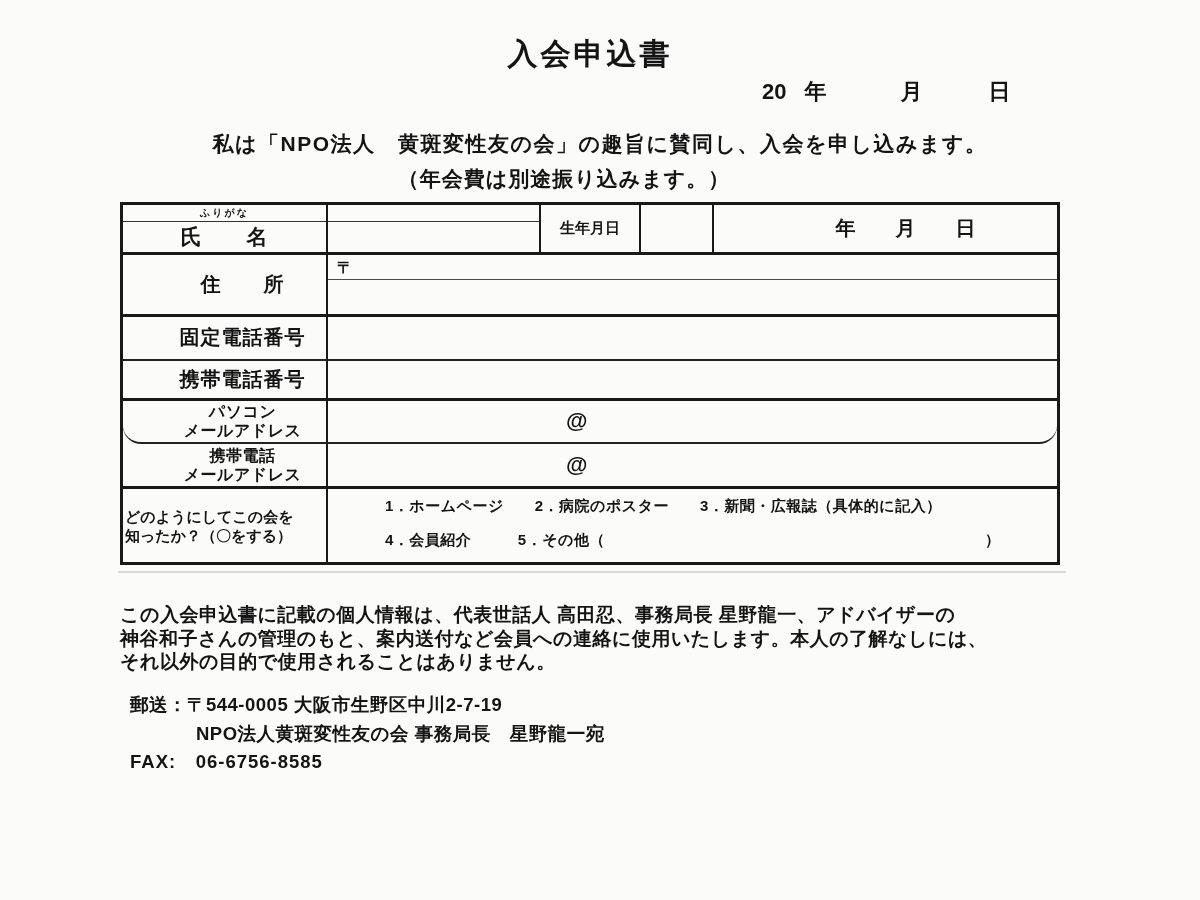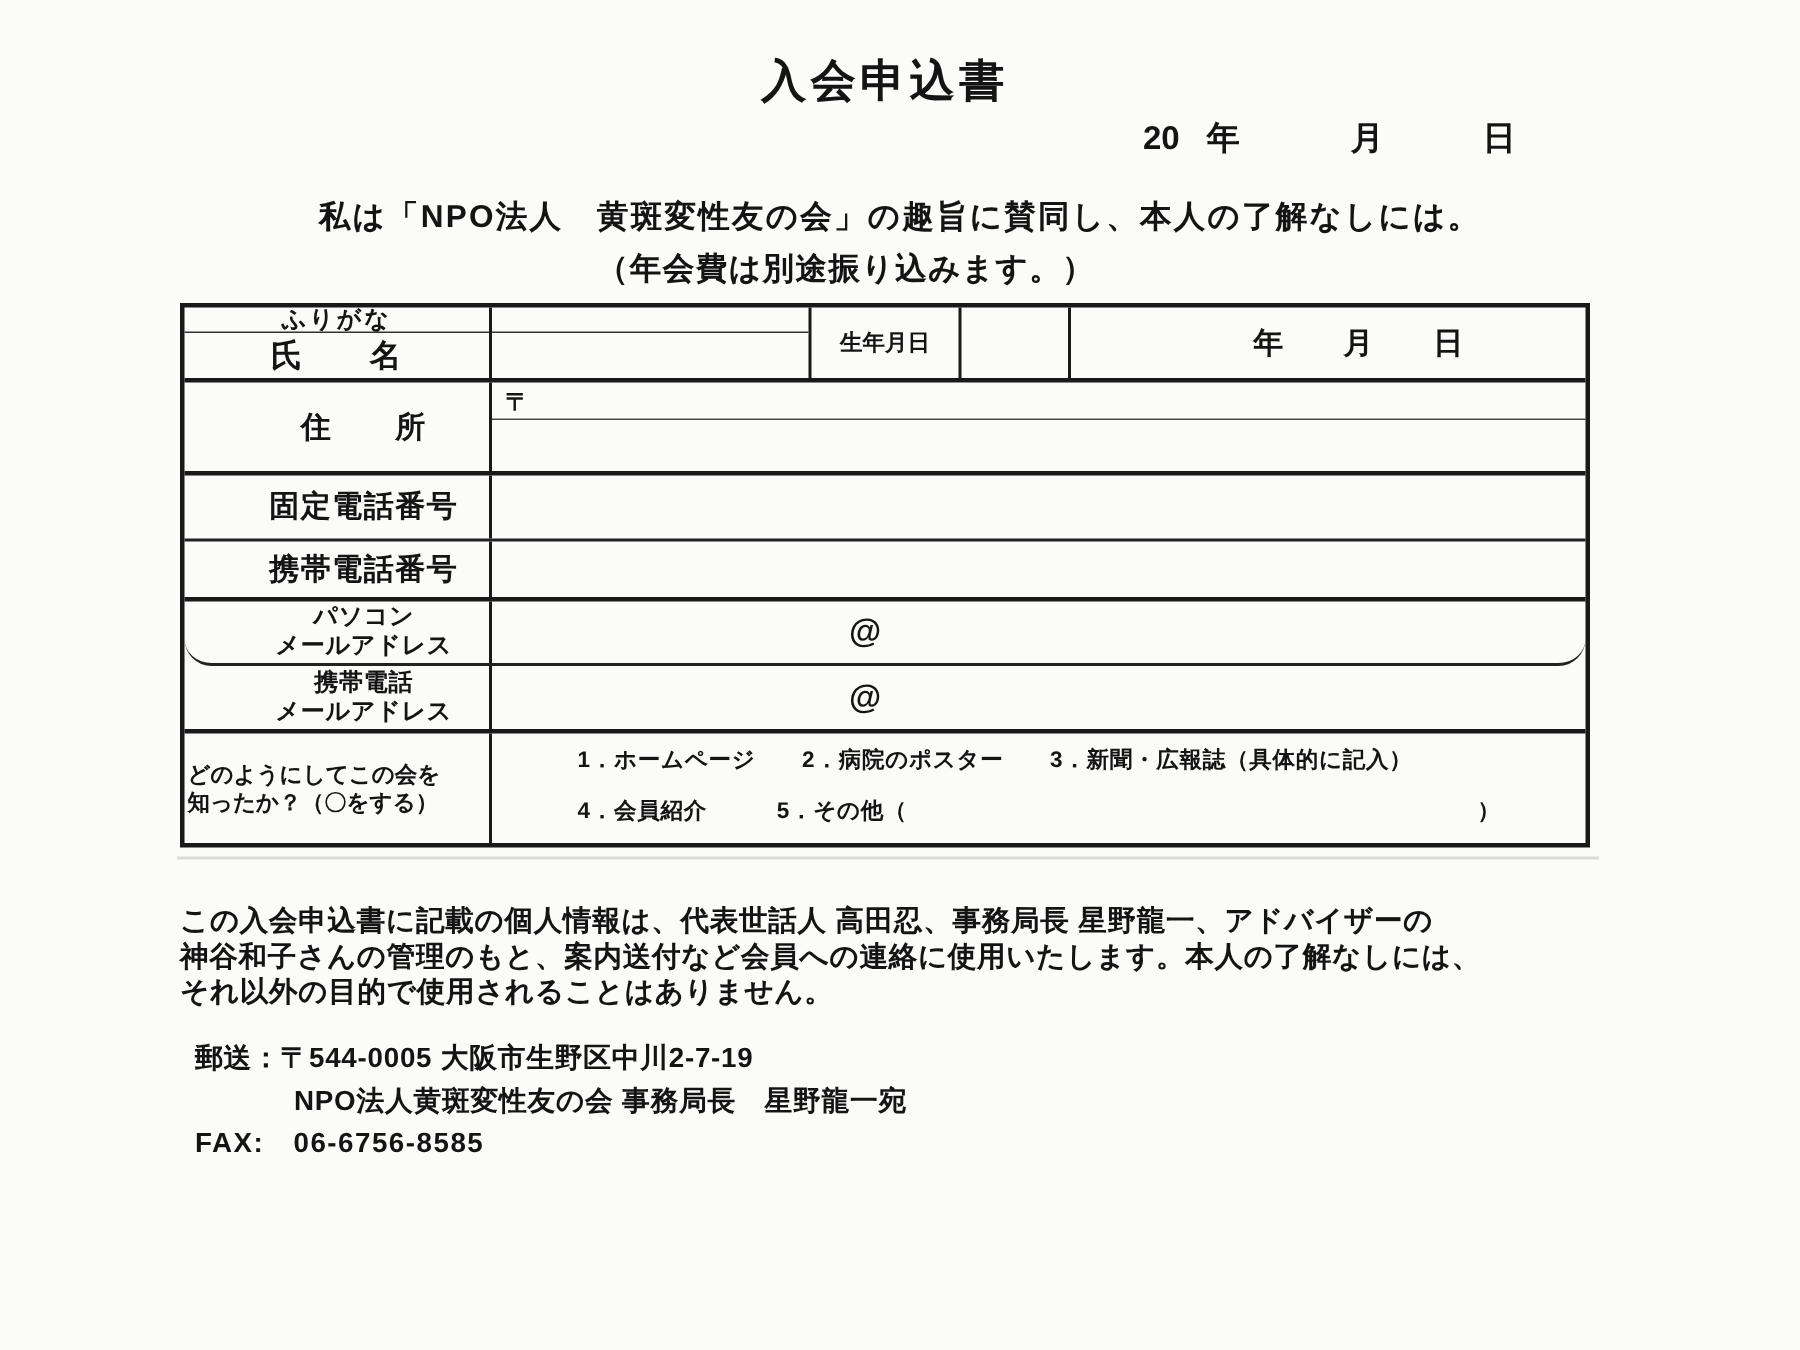--- a/index.html
+++ b/index.html
@@ -52,21 +52,21 @@
     align-items:center; justify-content:center;
     font-size:20px; letter-spacing:1px; text-align:center;padding-left:36px;
   }
   .fill { flex:1; }
 
   
   .name-label-cell { padding:0; }
   .furigana-strip {
     width:100%; height:17px; border-bottom:1px solid #333;
     display:flex; align-items:center; justify-content:center;
-    font-size:16px; letter-spacing:2px;
+    font-size:10px; letter-spacing:2px;
   }
   .name-main { flex:1; display:flex; align-items:center; justify-content:center; font-size:21px; }
   .name-input-cell { width:213px; display:flex; flex-direction:column; }
   .name-input-cell .furigana-strip { border-bottom:1px solid #333; }
   .birth-label-cell { width:100px; display:flex; align-items:center; justify-content:center; font-size:15px; }
   .birth-empty-cell { width:73px; }
   .birth-date-cell { flex:1; display:flex; align-items:center; justify-content:center; font-size:20px; padding-left:40px; }
 
   
   .addr-input-cell { flex:1; display:flex; flex-direction:column; }
@@ -107,21 +107,21 @@
 </head>
 <body>
 
 <div class="abs title">入会申込書</div>
 
 <div class="abs date-line">
   <span>20</span><span class="u-year">年</span><span class="u-month">月</span><span class="u-day">日</span>
 </div>
 
 <div class="abs intro">
-  <div class="intro-1">私は「NPO法人　黄斑変性友の会」の趣旨に賛同し、本人の了解なしには。</div>
+  <div class="intro-1">私は「NPO法人　黄斑変性友の会」の趣旨に賛同し、入会を申し込みます。</div>
   <div class="intro-2">（年会費は別途振り込みます。）</div>
 </div>
 
 <div class="abs ftable">
 
   <div class="frow r1">
     <div class="cell label-cell name-label-cell">
       <div class="furigana-strip">ふりがな</div>
       <div class="name-main">氏　　名</div>
     </div>

